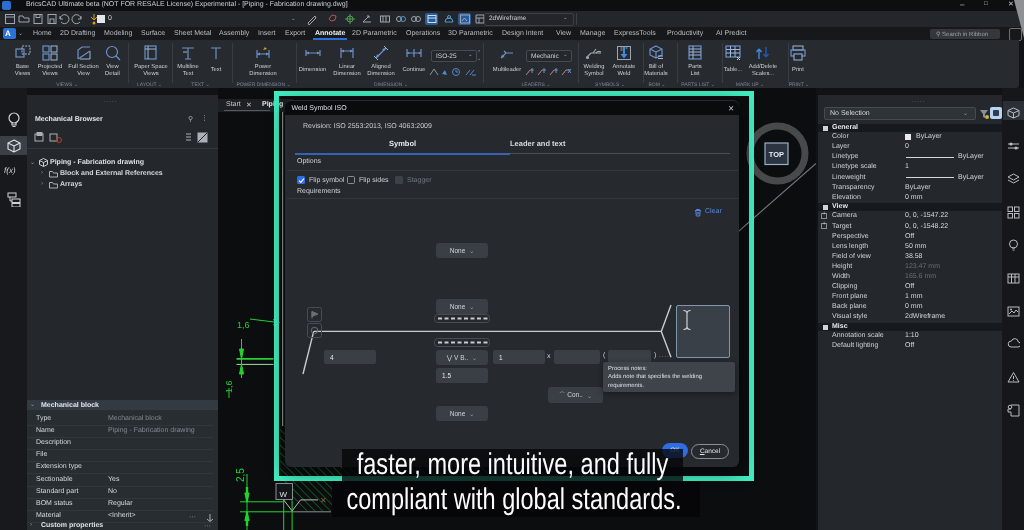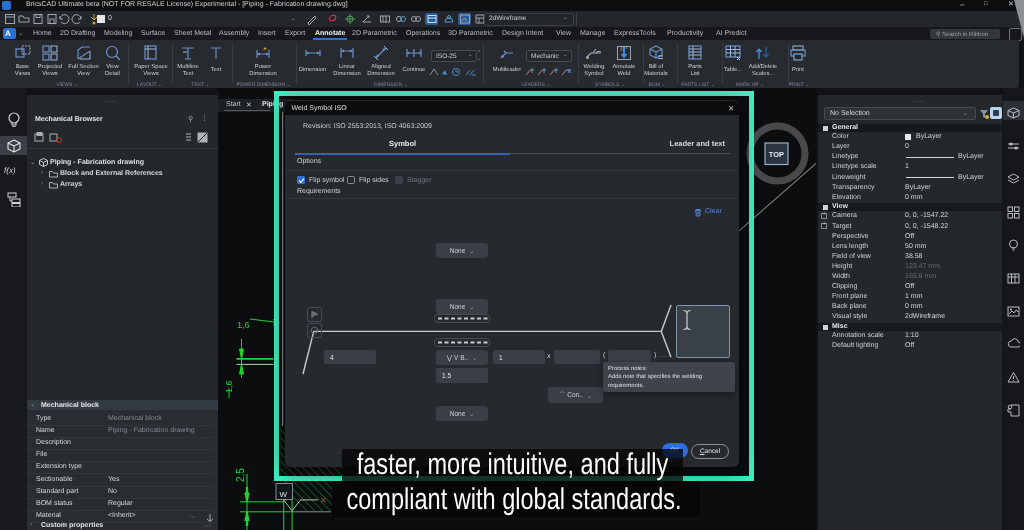--- a/index.html
+++ b/index.html
@@ -445,21 +445,21 @@
   </div>
 
 <div class="ab" style="left:273.5px;top:91px;width:480.5px;height:390px;border:5px solid #40edc0;box-sizing:border-box;"></div>
 
 <div class="ab" style="left:284.5px;top:100px;width:454.5px;height:367px;background:#262a2f;border-radius:6px;box-shadow:0 4px 18px rgba(0,0,0,.55);"></div>
 <div class="ab" style="left:284.5px;top:100.5px;width:454.5px;height:14.5px;background:#0a0b0d;border-radius:6px 6px 0 0;"></div>
 <div class="txt" style="left:291.5px;top:104.5px;font-size:7px;color:#dde1e5;">Weld Symbol ISO</div>
 <div class="txt" style="left:728px;top:103.5px;font-size:7.5px;color:#c8ccd0;">✕</div>
 <div class="txt" style="left:303px;top:122.5px;font-size:7px;color:#c9cdd2;">Revision: ISO 2553:2013, ISO 4063:2009</div>
 <div class="txt" style="left:295px;top:139px;width:215px;text-align:center;font-size:7.5px;font-weight:bold;color:#e8ebee;">Symbol</div>
-<div class="txt" style="left:510px;top:139px;width:215px;text-align:right;font-size:7.5px;font-weight:bold;color:#d6dade;">Leader and text</div>
+<div class="txt" style="left:510px;top:139px;width:215px;text-align:left;font-size:7.5px;font-weight:bold;color:#d6dade;">Leader and text</div>
 <div class="ab" style="left:295px;top:152.5px;width:215px;height:2px;background:#3a60b5;"></div>
 <div class="ab" style="left:510px;top:153px;width:220px;height:1px;background:#4a4f55;"></div>
 <div class="txt" style="left:297px;top:158px;font-size:7px;color:#ced2d6;">Options</div>
 <div class="ab" style="left:287px;top:170px;width:451px;height:1px;background:#33383d;"></div>
 
 <div class="ab" style="left:297px;top:176px;width:8px;height:8px;background:#2e6de2;border-radius:1.5px;"></div>
 <svg class="ab" style="left:298px;top:177px;" width="7" height="7">
     <path d="M1 3.6 L2.8 5.4 L6 1.6" stroke="#fff" stroke-width="1.1" fill="none"></path>
   </svg>
 <div class="txt" style="left:309px;top:177px;font-size:7px;color:#ced2d6;">Flip symbol</div>

